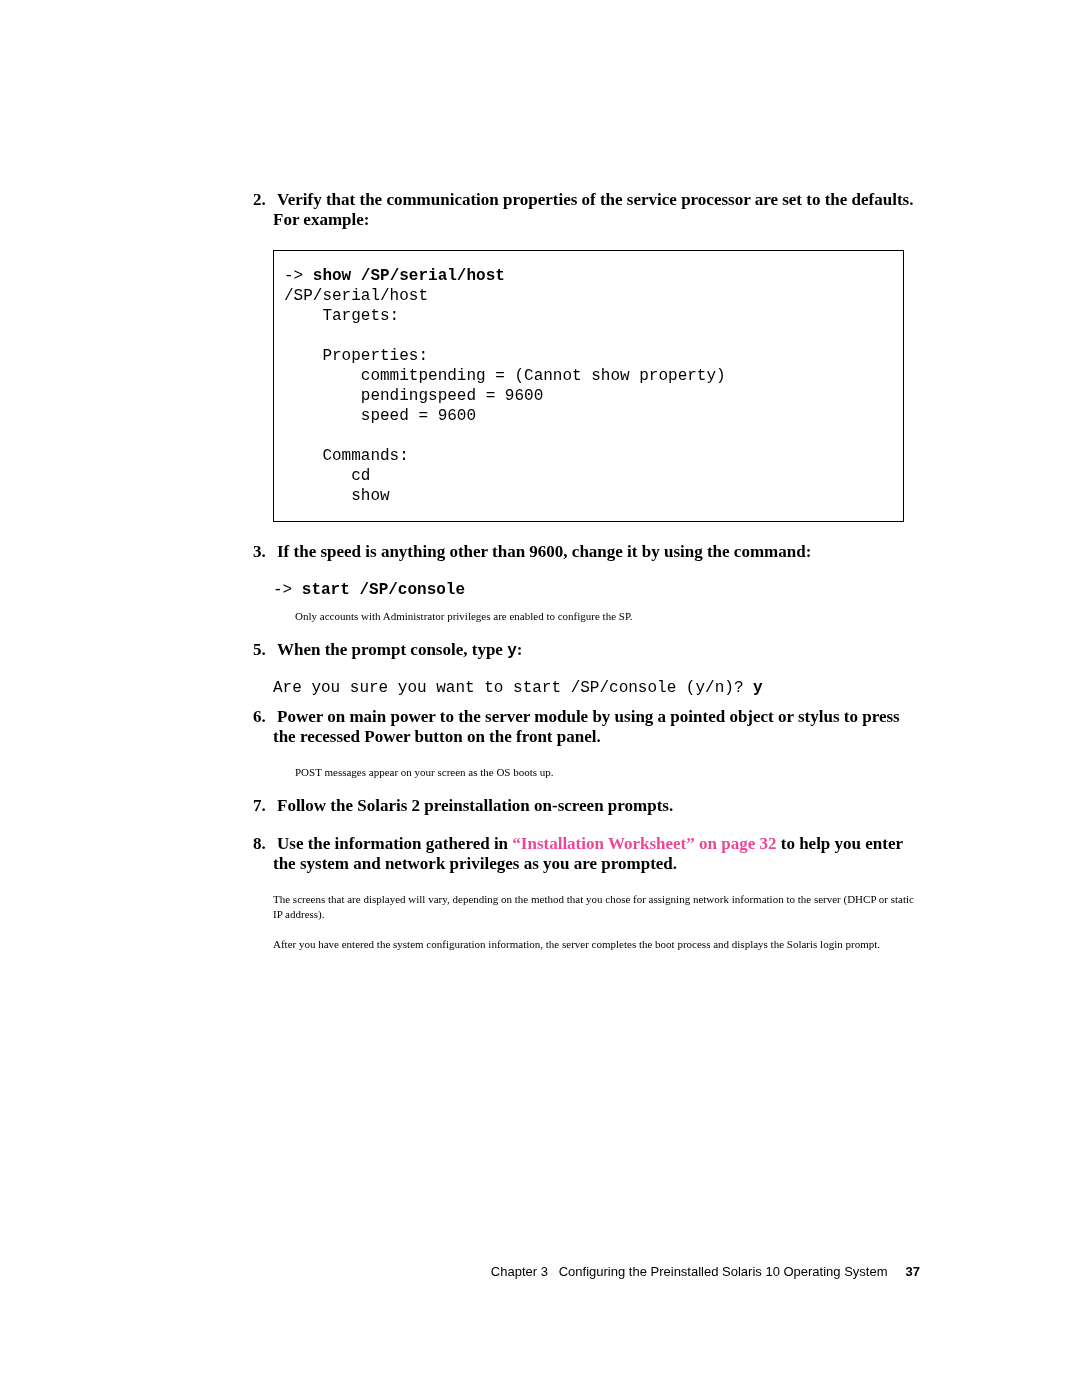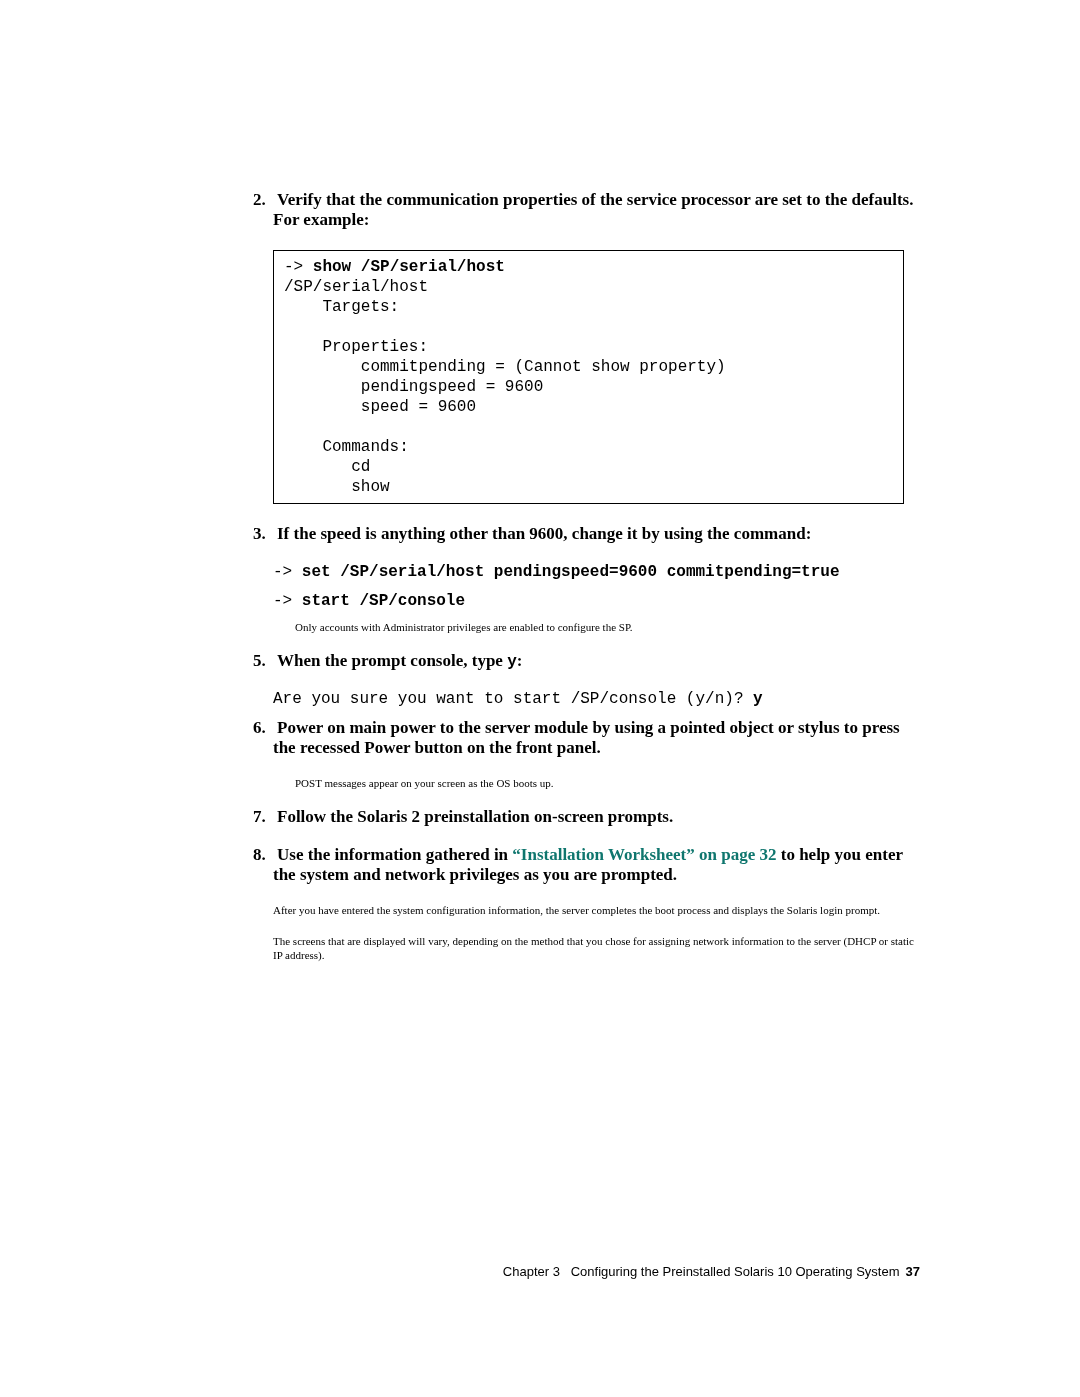--- a/index.html
+++ b/index.html
@@ -24,21 +24,21 @@
     margin-left: -20px;
     font-weight: bold;
     font-size: 17px;
   }
   .step-text {
     font-weight: bold;
     font-size: 17px;
   }
   .codebox {
     border: 1px solid #000;
-    padding: 6px 10px;
+    padding: 15px 10px;
     margin: 20px 16px 20px 0;
     font-family: "Courier New", Courier, monospace;
     font-size: 16px;
     line-height: 1.25;
     white-space: pre;
   }
   .mono {
     font-family: "Courier New", Courier, monospace;
     font-size: 16px;
   }
@@ -49,32 +49,32 @@
   }
   .body-text {
     font-size: 11px;
     line-height: 1.35;
     margin: 8px 0 16px 0;
   }
   .indent {
     margin-left: 22px;
   }
   .link {
-    color: #0f766e;
+    color: #ec4899;
   }
   .footer {
     position: absolute;
     bottom: 118px;
     right: 160px;
     font-family: Arial, Helvetica, sans-serif;
     font-size: 13px;
   }
   .footer .pagenum {
     font-weight: bold;
-    margin-left: 6px;
+    margin-left: 18px;
   }
   .cmd-line {
     margin: 6px 0 10px 0;
   }
 </style>
 </head>
 <body>
 
 <div class="page">
 
@@ -93,23 +93,20 @@
         speed = 9600
 
     Commands:
        cd
        show</span></div>
 
   <div class="step">
     <span class="step-num">3.</span>
     <span class="step-text">If the speed is anything other than 9600, change it by using the command:</span>
   </div>
-  <div class="cmd-line">
-    <span class="mono">-&gt; </span><span class="mono-bold">set /SP/serial/host pendingspeed=9600 commitpending=true</span>
-  </div>
 
   <div class="cmd-line indent">
     <span class="mono">-&gt; </span><span class="mono-bold">start /SP/console</span>
   </div>
   <div class="body-text indent">Only accounts with Administrator privileges are enabled to configure the SP.</div>
 
   <div class="step">
     <span class="step-num">5.</span>
     <span class="step-text"><span>When the prompt console, type </span><span class="mono-bold">y</span><span>:</span></span>
   </div>
@@ -126,20 +123,20 @@
   <div class="step">
     <span class="step-num">7.</span>
     <span class="step-text">Follow the Solaris 2 preinstallation on-screen prompts.</span>
   </div>
 
   <div class="step">
     <span class="step-num">8.</span>
     <span class="step-text"><span>Use the information gathered in </span><span class="link">“Installation Worksheet” on page 32</span><span> to help you enter the system and network privileges as you are prompted.</span></span>
   </div>
 
+  <div class="body-text">The screens that are displayed will vary, depending on the method that you chose for assigning network information to the server (DHCP or static IP address).</div>
   <div class="body-text">After you have entered the system configuration information, the server completes the boot process and displays the Solaris login prompt.</div>
-  <div class="body-text">The screens that are displayed will vary, depending on the method that you chose for assigning network information to the server (DHCP or static IP address).</div>
 
 </div>
 
 <div class="footer">
   <span>Chapter 3</span>&nbsp;&nbsp;&nbsp;<span>Configuring the Preinstalled Solaris 10 Operating System</span><span class="pagenum">37</span>
 </div>
 
 </body></html>

